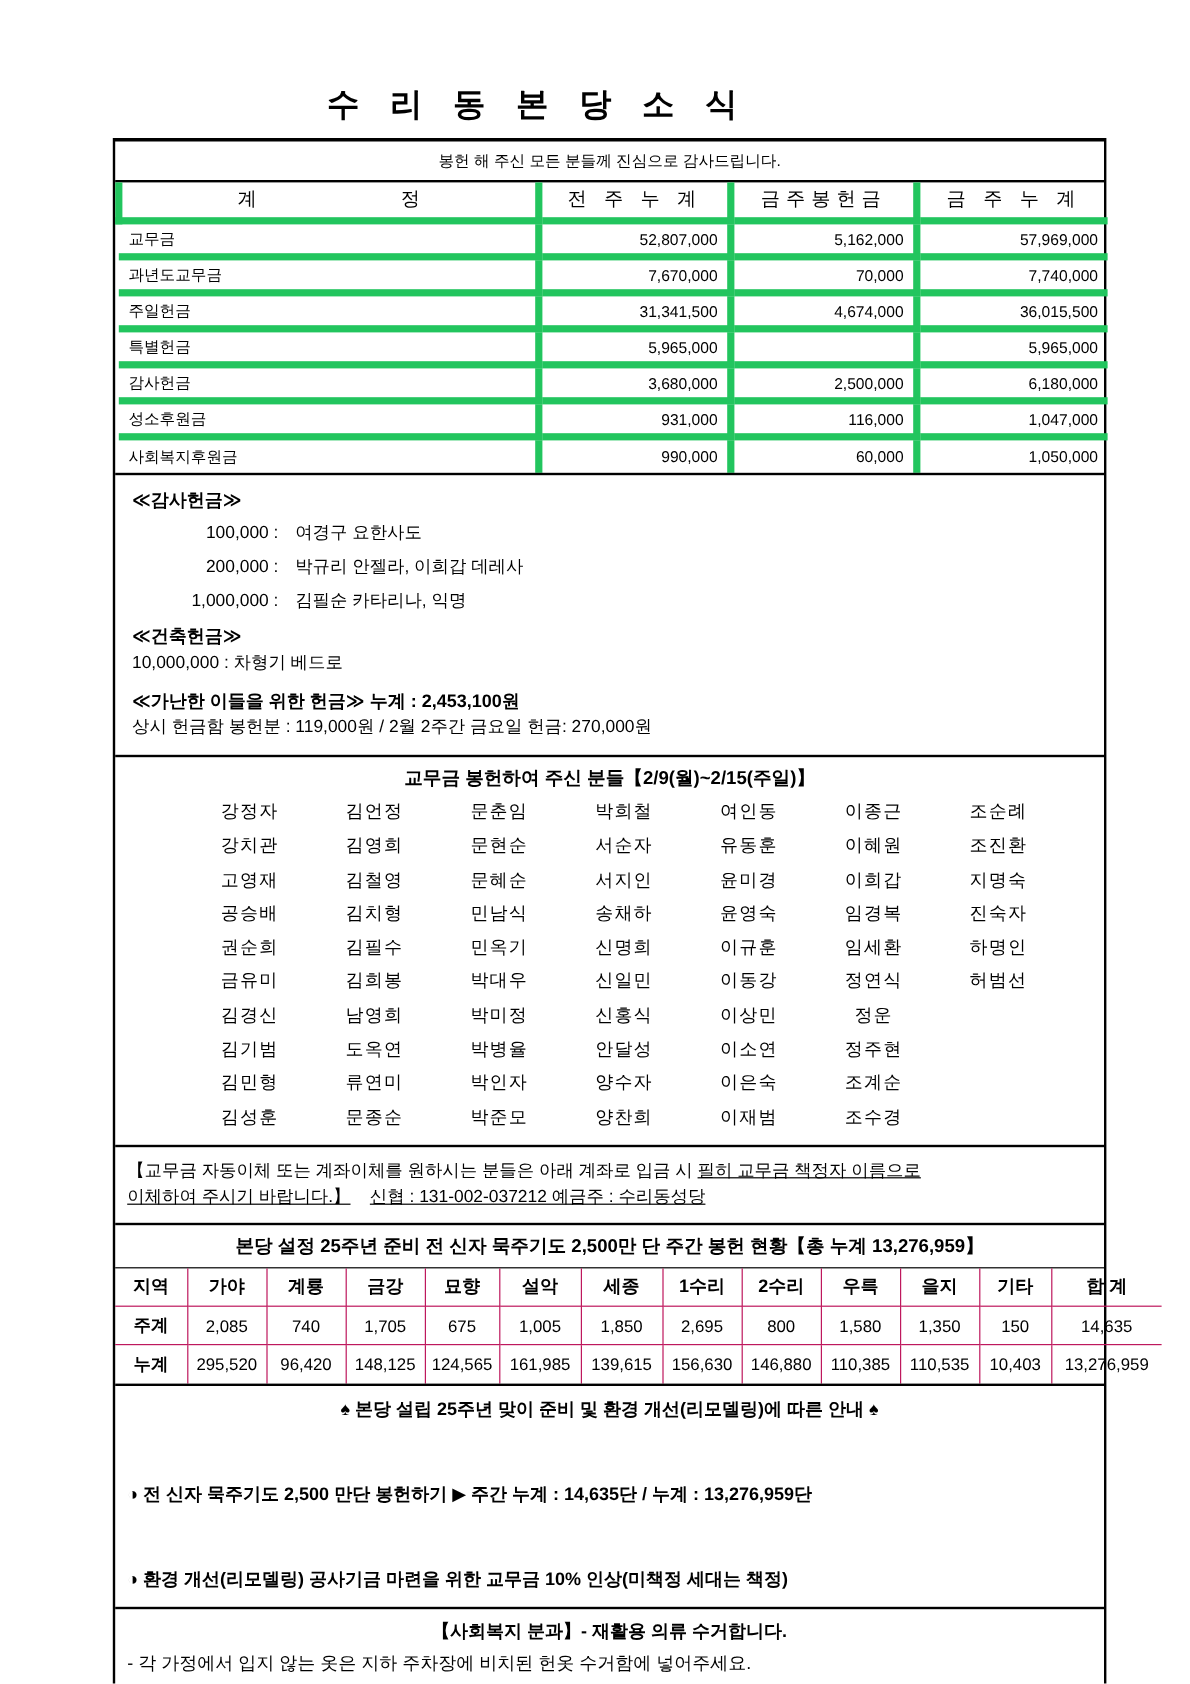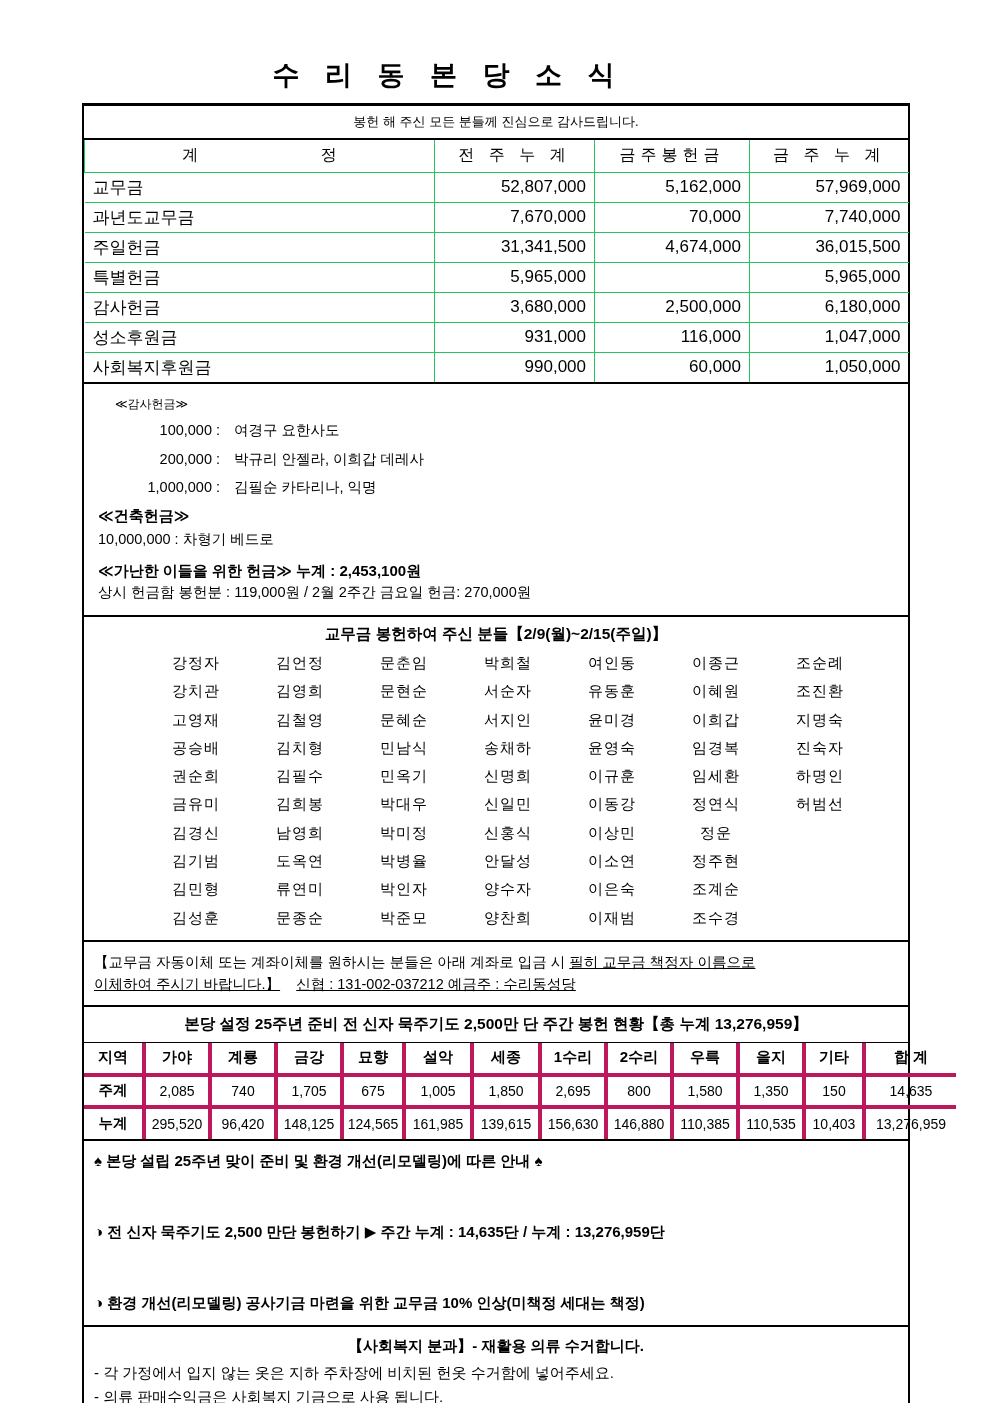--- a/index.html
+++ b/index.html
@@ -11,21 +11,21 @@
   body {
     width: 992px;
     height: 1403px;
     font-family: "Liberation Sans", "DejaVu Sans", sans-serif;
     color: #000000;
     position: relative;
   }
   .page {
     width: 896px;
     height: 1403px;
-    padding: 0;
+    padding: 12px;
     position: relative;
   }
 
   
   .doc-title {
     text-align: center;
     font-size: 27px;
     font-weight: bold;
     letter-spacing: 9px;
     padding-top: 62px;
@@ -59,23 +59,23 @@
   }
   .spade { font-size: 15px; vertical-align: 1px; }
 
   
   table.fin {
     border-collapse: collapse;
     width: 100%;
     table-layout: fixed;
   }
   table.fin th, table.fin td {
-    border: 1px solid #22c55e;
+    border: 6px solid #22c55e;
     height: 30px;
-    font-size: 17px;
+    font-size: 13px;
     padding: 0 8px;
   }
   table.fin th {
     font-weight: normal;
     font-size: 16px;
     letter-spacing: 5px;
     text-align: center;
     height: 32px;
     border-top: none;
   }
@@ -94,24 +94,23 @@
   .sec {
     border-top: 2px solid #000;
   }
 
   
   .don {
     padding: 12px 14px 12px 14px;
     font-size: 14.5px;
   }
   .don-head {
-    font-weight: normal;
-    font-size: 12px;
+    font-weight: bold;
+    font-size: 15px;
     margin-bottom: 9px;
-    margin-left: 17px;
   }
   .don-row {
     display: flex;
     margin-bottom: 11px;
     line-height: 1.2;
   }
   .don-amt {
     width: 118px;
     text-align: right;
     padding-right: 4px;
@@ -176,21 +175,21 @@
     font-size: 15.5px;
     padding: 7px 0 7px 0;
     border-bottom: 1px solid #000;
   }
   table.reg {
     border-collapse: collapse;
     width: 100%;
     table-layout: fixed;
   }
   table.reg td, table.reg th {
-    border: 4px solid #be185d;
+    border: 1px solid #be185d;
     text-align: center;
     font-size: 14px;
     height: 32px;
     padding: 0 1px;
     overflow: hidden;
     white-space: nowrap;
   }
   table.reg th {
     font-weight: bold;
     font-size: 15px;
@@ -201,20 +200,21 @@
   table.reg .lastcol { border-right: none; }
   table.reg tr.lastrow td { border-bottom: none; }
 
   
   .notice {
     padding: 8px 10px 9px 10px;
     font-size: 15px;
     line-height: 1.62;
   }
   .notice-center {
+    text-align: center;
     font-weight: bold;
     margin-bottom: 2px;
   }
   .notice-line { font-weight: bold; margin-top: 47px; }
   .welfare {
     padding: 7px 10px 10px 10px;
     font-size: 15px;
     line-height: 1.6;
   }
   .welfare-title {

